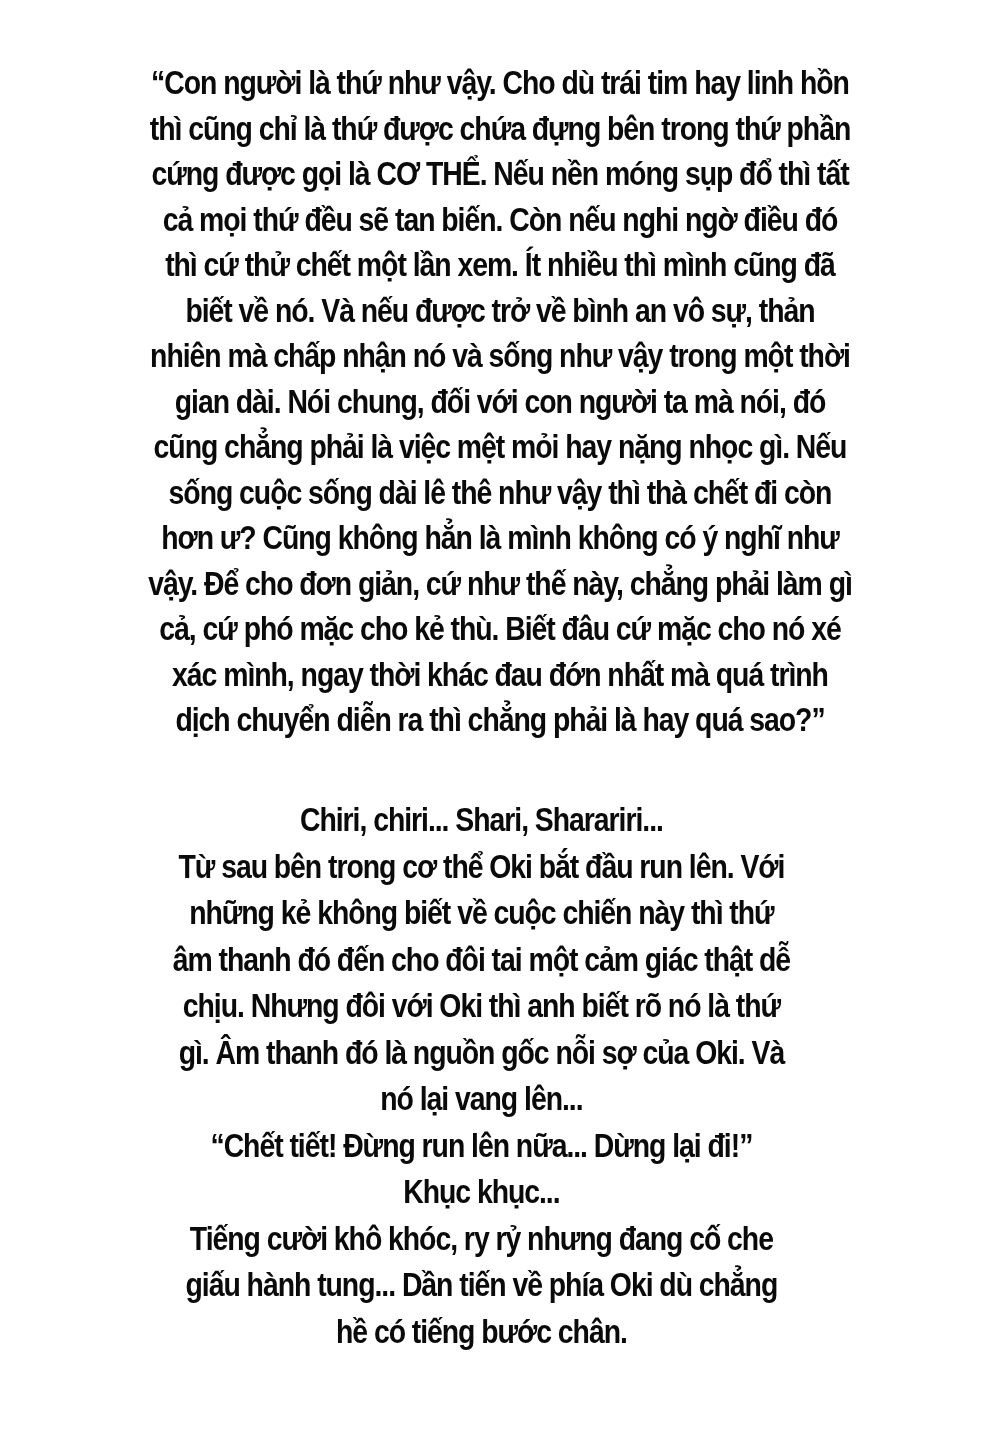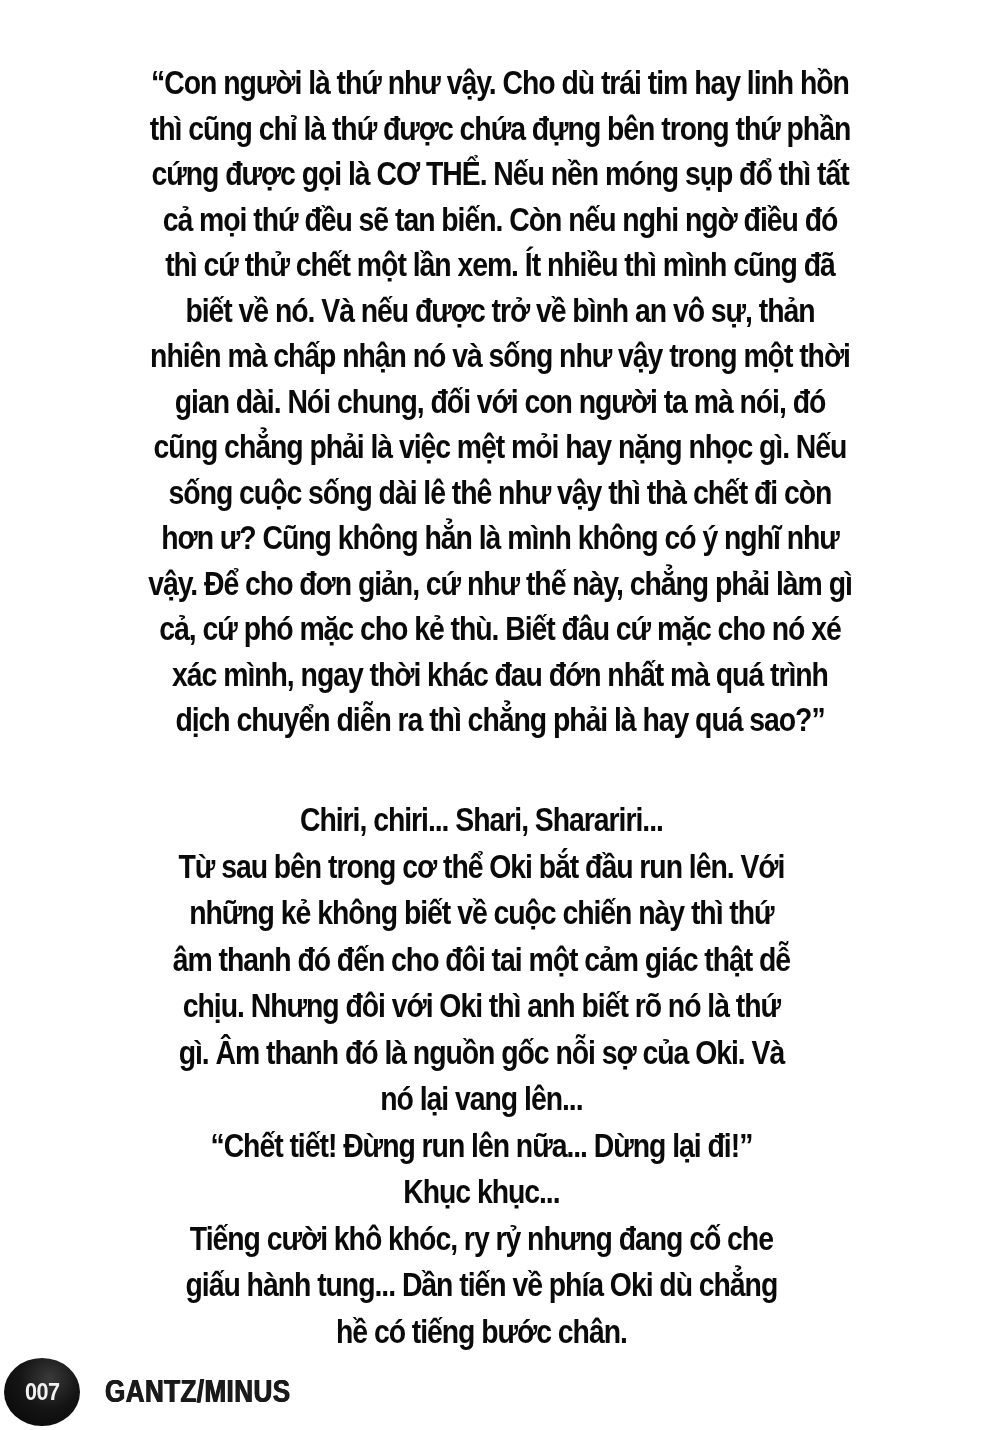--- a/index.html
+++ b/index.html
@@ -123,20 +123,14 @@
     <span class="line">chịu. Nhưng đôi với Oki thì anh biết rõ nó là thứ</span>
     <span class="line">gì. Âm thanh đó là nguồn gốc nỗi sợ của Oki. Và</span>
     <span class="line">nó lại vang lên...</span>
     <span class="line">“Chết tiết! Đừng run lên nữa... Dừng lại đi!”</span>
     <span class="line">Khục khục...</span>
     <span class="line">Tiếng cười khô khóc, ry rỷ nhưng đang cố che</span>
     <span class="line">giấu hành tung... Dần tiến về phía Oki dù chẳng</span>
     <span class="line">hề có tiếng bước chân.</span>
   </div>
 
-  <div class="footer">
-    <div class="page-badge">
-      <span class="page-number">007</span>
-    </div>
-    <span class="series-title">GANTZ/MINUS</span>
-  </div>
 
 </div>
 
 </body></html>

